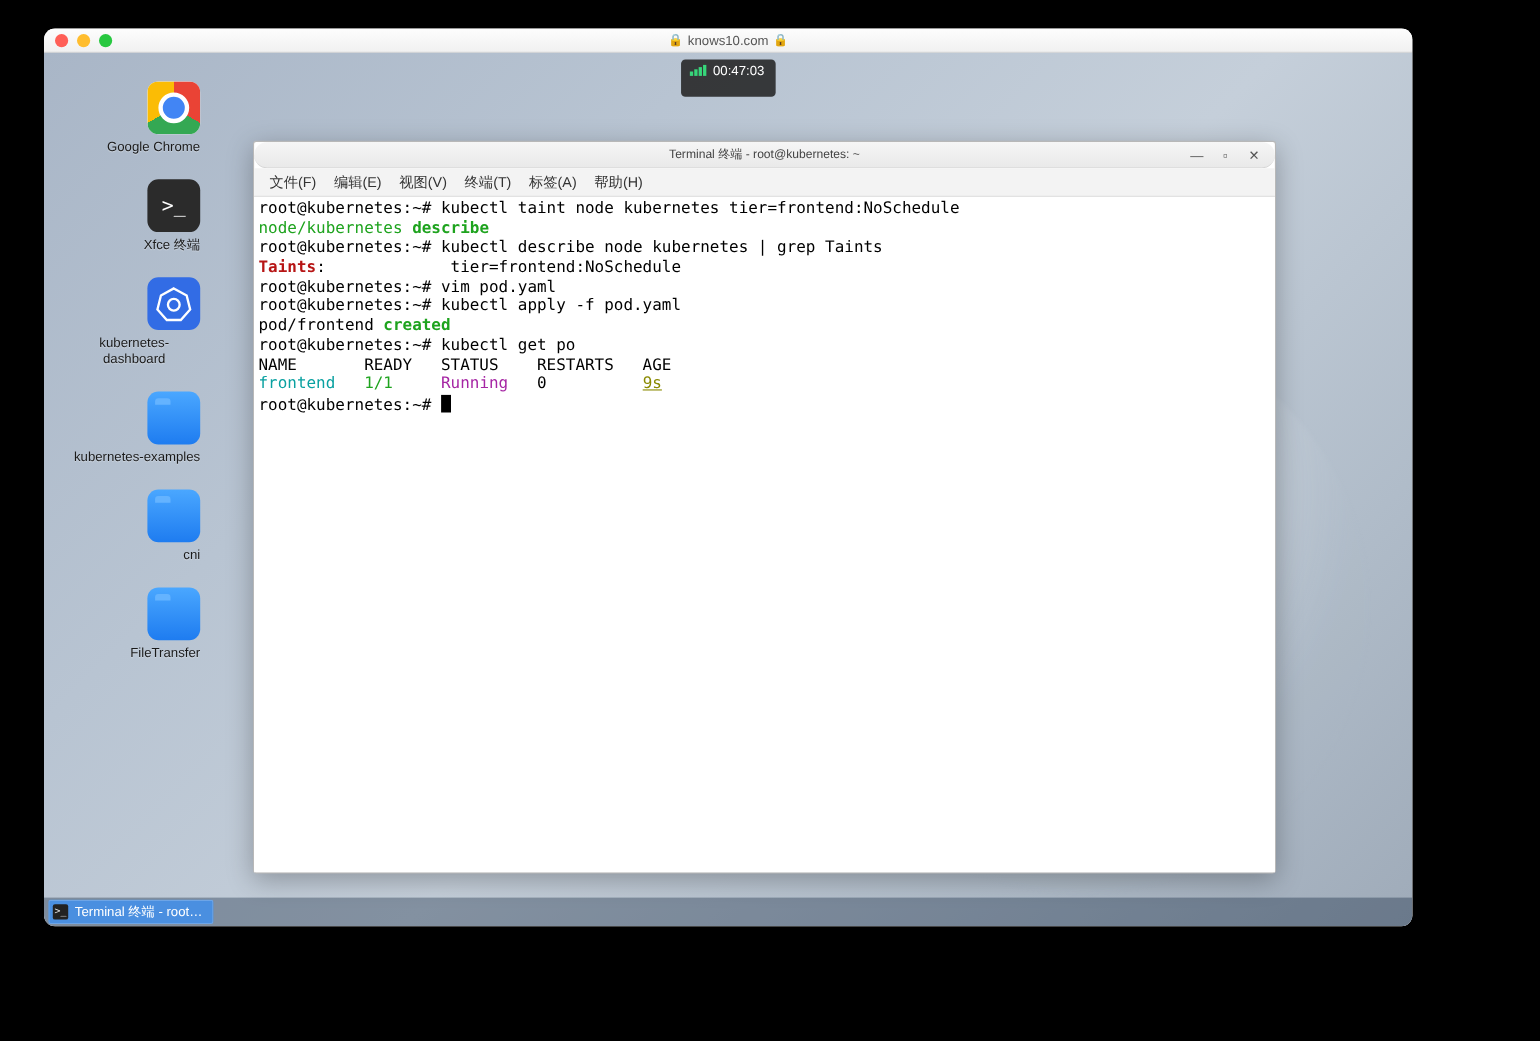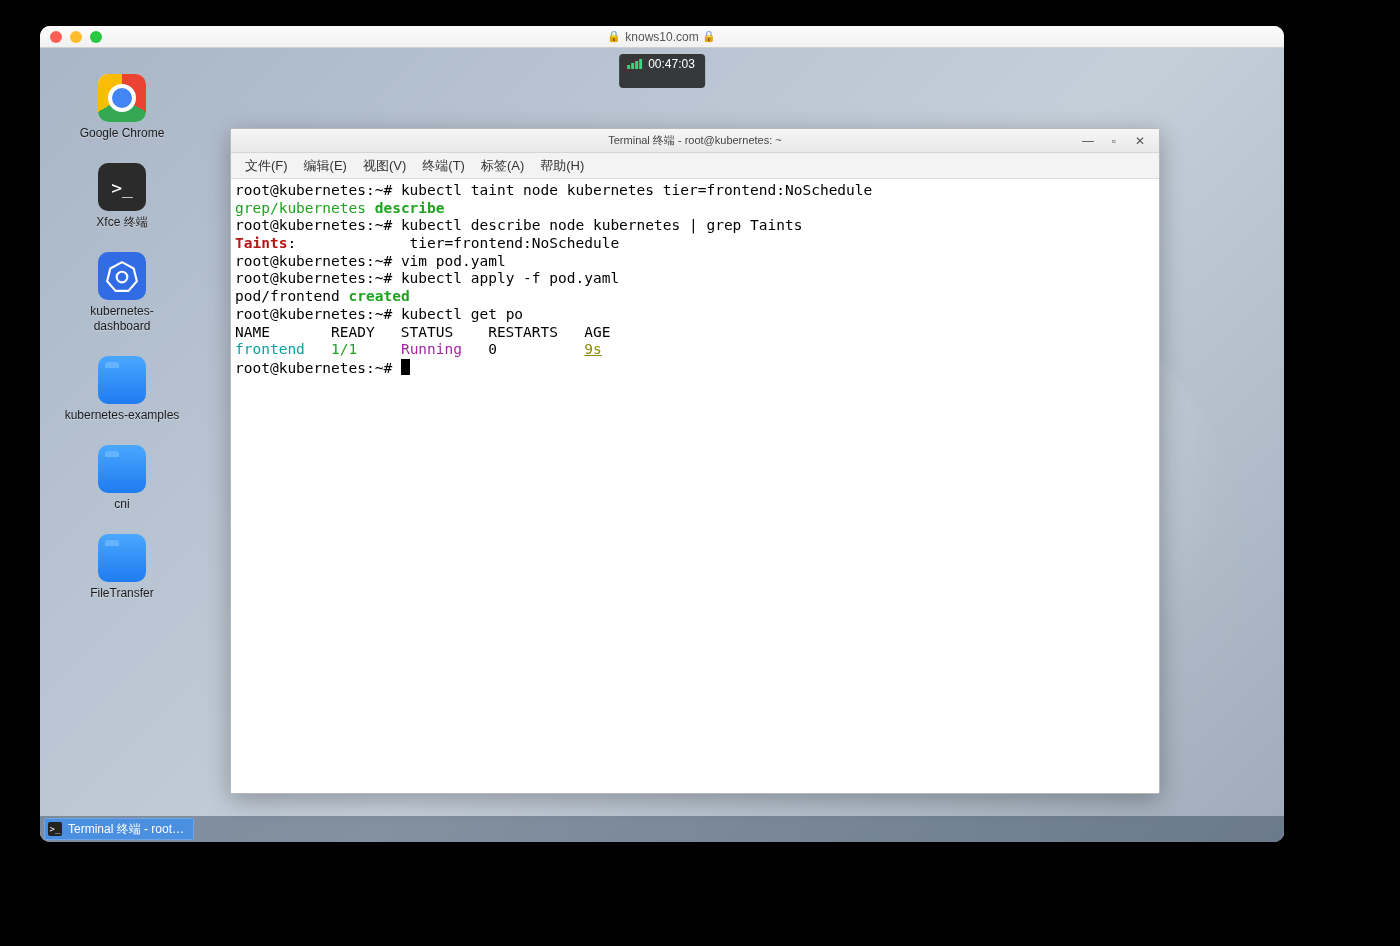--- a/index.html
+++ b/index.html
@@ -16,39 +16,39 @@
 
   .vm-wrap { position:absolute; left:0; top:22px; right:0; bottom:0; background:linear-gradient(135deg,#a9b6c7 0%,#b8c4d2 30%,#c5cfda 55%,#b0bcc9 80%,#9fabb9 100%); overflow:hidden; }
   .vm-wrap::before { content:""; position:absolute; right:40px; bottom:30px; width:520px; height:520px; border-radius:50%; background:radial-gradient(circle at 35% 30%, rgba(255,255,255,0.45), rgba(180,195,210,0.05) 65%); filter:blur(2px); }
 
   .rec-badge { position:absolute; left:50%; top:6px; transform:translateX(-50%); background:rgba(30,30,30,0.85); color:#fff; font-size:12px; padding:3px 10px 17px 8px; border-radius:4px; display:flex; align-items:center; gap:6px; z-index:50; }
   .sig { display:inline-flex; align-items:flex-end; gap:1px; }
   .sig span{ width:3px; background:#37d67a; display:inline-block; }
   .sig span:nth-child(1){height:4px;} .sig span:nth-child(2){height:6px;} .sig span:nth-child(3){height:8px;} .sig span:nth-child(4){height:10px;}
 
   .desktop-icons { position:absolute; left:22px; top:26px; display:flex; flex-direction:column; gap:22px; z-index:2; }
-  .dicon { width:120px; display:flex; flex-direction:column; align-items:center; gap:4px; cursor:default; }
+  .dicon { width:120px; display:flex; flex-direction:column; align-items:flex-end; gap:4px; cursor:default; }
   .dicon .img { width:48px; height:48px; border-radius:10px; display:flex; align-items:center; justify-content:center; font-size:26px; color:#fff; }
   .dicon .lbl { font-size:12px; color:#1a1a1a; text-align:center; line-height:1.25; text-shadow:0 1px 1px rgba(255,255,255,0.4); }
 
   .chrome-ic{background:#fff;border-radius:50%;position:relative;overflow:hidden;}
   .chrome-ic::before{content:"";position:absolute;inset:0;background:conic-gradient(#ea4335 0 120deg,#34a853 120deg 240deg,#fbbc05 240deg 360deg);}
   .chrome-ic::after{content:"";position:absolute;left:50%;top:50%;width:20px;height:20px;border-radius:50%;background:#4285f4;border:4px solid #fff;transform:translate(-50%,-50%);}
 
   .term-ic{background:#2b2b2b;}
   .term-ic::after{content:">_";font-family:monospace;font-size:18px;color:#fff;}
 
   .k8s-ic{background:#326ce5;border-radius:12px;position:relative;}
   .k8s-ic svg{width:34px;height:34px;}
 
   .fold-ic{background:linear-gradient(#4aa7ff,#1e7cf0);border-radius:8px;position:relative;}
   .fold-ic::before{content:"";position:absolute;left:7px;top:6px;width:14px;height:6px;background:#64b3ff;border-radius:3px 3px 0 0;}
 
   .terminal { position:absolute; left:190px; top:80px; width:930px; height:666px; background:#fff; border:1px solid #b8b8b8; border-radius:3px; box-shadow:0 6px 24px rgba(0,0,0,0.28); display:flex; flex-direction:column; z-index:10; }
-  .term-titlebar { height:24px; background:linear-gradient(#f6f6f6,#e9e9e9); border-bottom:1px solid #d5d5d5; display:flex; align-items:center; justify-content:center; position:relative; font-size:11px; color:#444; }
+  .term-titlebar { height:24px; background:linear-gradient(#f6f6f6,#e9e9e9); border-bottom:1px solid #d5d5d5; display:flex; align-items:center; justify-content:center; position:relative; font-size:11px; color:#444;border-radius:12px; }
   .term-winctrl { position:absolute; right:6px; top:0; height:100%; display:flex; align-items:center; gap:0; }
   .term-winctrl div { width:26px; height:100%; display:flex; align-items:center; justify-content:center; font-size:12px; color:#555; cursor:default; }
 
   .term-menu { height:26px; background:#f3f3f3; border-bottom:1px solid #ddd; display:flex; align-items:center; padding:0 6px; font-size:13px; color:#333; }
   .term-menu span { padding:4px 8px; cursor:default; }
 
   .term-body { flex:1; background:#fff; padding:3px 4px; font-family:"DejaVu Sans Mono","Menlo","Consolas",monospace; font-size:14.5px; line-height:1.22; color:#000; white-space:pre; overflow:hidden; }
   .c-green{color:#1ea31e;} .c-red{color:#b71515;} .c-mag{color:#a626a4;} .c-cyan{color:#0aa1a1;} .c-bold{font-weight:bold;} .c-olive{color:#8a8a00;text-decoration:underline;}
   .cursor-blk{display:inline-block;width:9px;height:16px;background:#000;vertical-align:-2px;}
 
@@ -128,21 +128,21 @@
       </div>
       <div class="term-menu">
         <span>文件(F)</span>
         <span>编辑(E)</span>
         <span>视图(V)</span>
         <span>终端(T)</span>
         <span>标签(A)</span>
         <span>帮助(H)</span>
       </div>
       <div class="term-body"><span>root@kubernetes:~#</span> <span>kubectl taint node kubernetes tier=frontend:NoSchedule</span>
-<span class="c-green">grep/kubernetes </span><span class="c-green c-bold">describe</span>
+<span class="c-green">node/kubernetes </span><span class="c-green c-bold">describe</span>
 <span>root@kubernetes:~#</span> <span>kubectl describe node kubernetes | grep Taints</span>
 <span class="c-red c-bold">Taints</span><span>:             tier=frontend:NoSchedule</span>
 <span>root@kubernetes:~#</span> <span>vim pod.yaml</span>
 <span>root@kubernetes:~#</span> <span>kubectl apply -f pod.yaml</span>
 <span>pod/frontend </span><span class="c-green c-bold">created</span>
 <span>root@kubernetes:~#</span> <span>kubectl get po</span>
 <span>NAME       READY   STATUS    RESTARTS   AGE</span>
 <span class="c-cyan">frontend</span>   <span class="c-green">1/1</span>     <span class="c-mag">Running</span>   <span>0</span>          <span class="c-olive">9s</span>
 <span>root@kubernetes:~#</span> <span class="cursor-blk"></span></div>
     </div>

